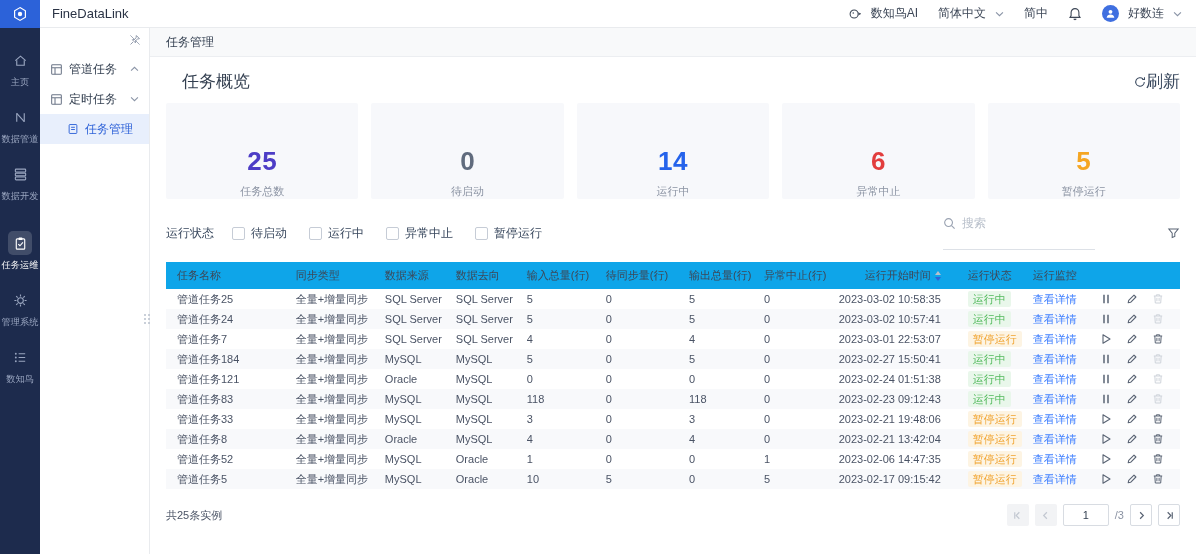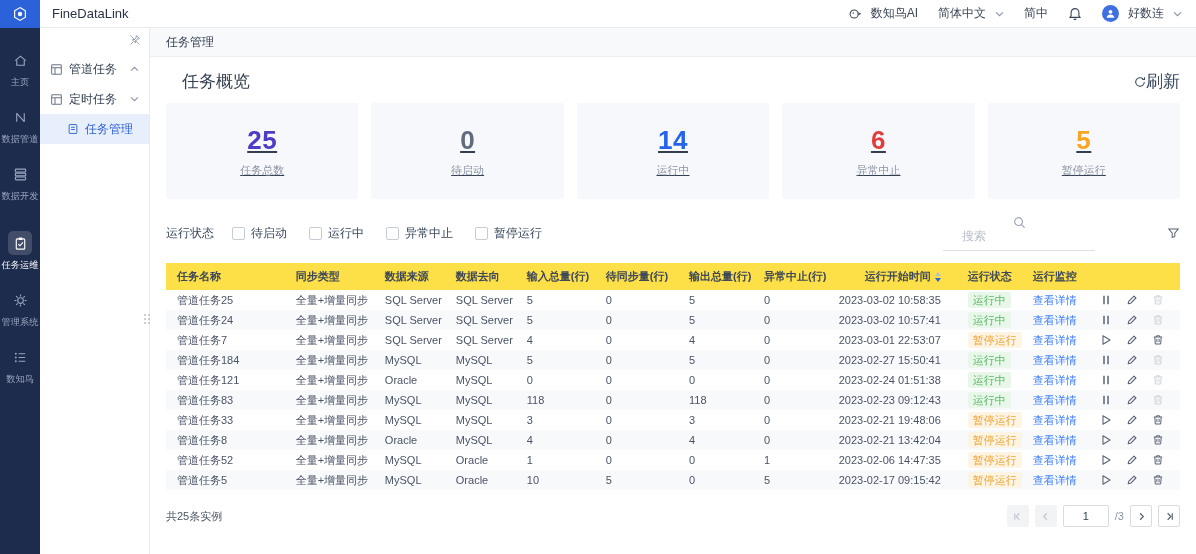--- a/index.html
+++ b/index.html
@@ -34,35 +34,35 @@
   .snav-child.selected { background:#e8effc; color:#2e62d8; }
 
   main { flex:1; display:flex; flex-direction:column; min-width:0; }
   .page-titlebar { height:29px; line-height:29px; background:#f8f9fa; border-bottom:1px solid #eceef1; padding-left:16px; font-size:12px; color:#333f50; flex:none; }
   .content { padding:0 16px; flex:1; }
 
   .overview-row { margin-top:13px; display:flex; justify-content:space-between; align-items:center; font-size:17px;margin-left:16px; }
   .refresh-btn { display:flex; align-items:center; color:#39485e; cursor:pointer; }
 
   .stats-row { display:flex; gap:13px; margin-top:10px; }
-  .stat-card { flex:1; height:96px; background:#f7f8fb; display:flex; flex-direction:column; align-items:center; justify-content:center; border-radius:2px;text-decoration:underline; }
+  .stat-card { flex:1; height:96px; background:#f7f8fb; display:flex; flex-direction:column; align-items:center; justify-content:flex-end; border-radius:2px; }
   .stat-value { font-size:26px; font-weight:bold; letter-spacing:.5px; }
   .stat-label { font-size:11px; color:#8b93a3; margin-top:7px; }
 
   .filter-row { margin-top:17px; display:flex; align-items:center; font-size:12px; color:#39485e; }
   .filter-label { margin-right:18px; }
   .cb-item { display:flex; align-items:center; margin-right:22px; cursor:pointer; }
   .cb { width:13px; height:13px; border:1px solid #c6ccd6; border-radius:2px; background:#fff; margin-right:6px; flex:none; }
-  .search-wrap { margin-left:auto; display:flex; align-items:center; border-bottom:1px solid #dde1e7; padding-bottom:7px; width:152px;flex-direction:column; }
+  .search-wrap { margin-left:auto; display:flex; align-items:center; border-bottom:1px solid #dde1e7; padding-bottom:19px; width:152px; }
   .search-wrap input { border:none; outline:none; font-size:12px; width:120px; margin-left:6px; color:#333f50; font-family:inherit; }
   .search-wrap input::placeholder { color:#b9c0cb; }
   .funnel-btn { margin-left:72px; color:#5a6474; cursor:pointer; display:flex; }
 
   table { margin-top:12px; width:100%; table-layout:fixed; border-collapse:collapse; font-size:11px; }
-  th { background:#fde047; font-weight:bold; color:#3d4757; text-align:left; height:27px; padding:0 4px 0 11px; white-space:nowrap; overflow:hidden; }
+  th { background:#0ea5e9; font-weight:normal; color:#3d4757; text-align:left; height:27px; padding:0 4px 0 11px; white-space:nowrap; overflow:hidden; }
   td { height:20px; padding:0 4px 0 11px; color:#4a5365; white-space:nowrap; overflow:hidden; }
   th:nth-child(9), td:nth-child(9) { text-align:right; padding-right:16px; }
   tbody tr:nth-child(even) td { background:#f8f9fb; }
   .badge { display:inline-block; padding:1px 5px; border-radius:2px; font-size:11px; line-height:14px; }
   .badge.running { color:#52b95c; background:#e9f7eb; }
   .badge.paused  { color:#f0a32f; background:#fdf4e3; }
   .link { color:#4080ff; cursor:pointer; }
   .actions { display:flex; gap:14px; align-items:center; }
   .act { color:#5a6474; cursor:pointer; display:flex; }
   .act.disabled { color:#cfd4db; cursor:default; }

